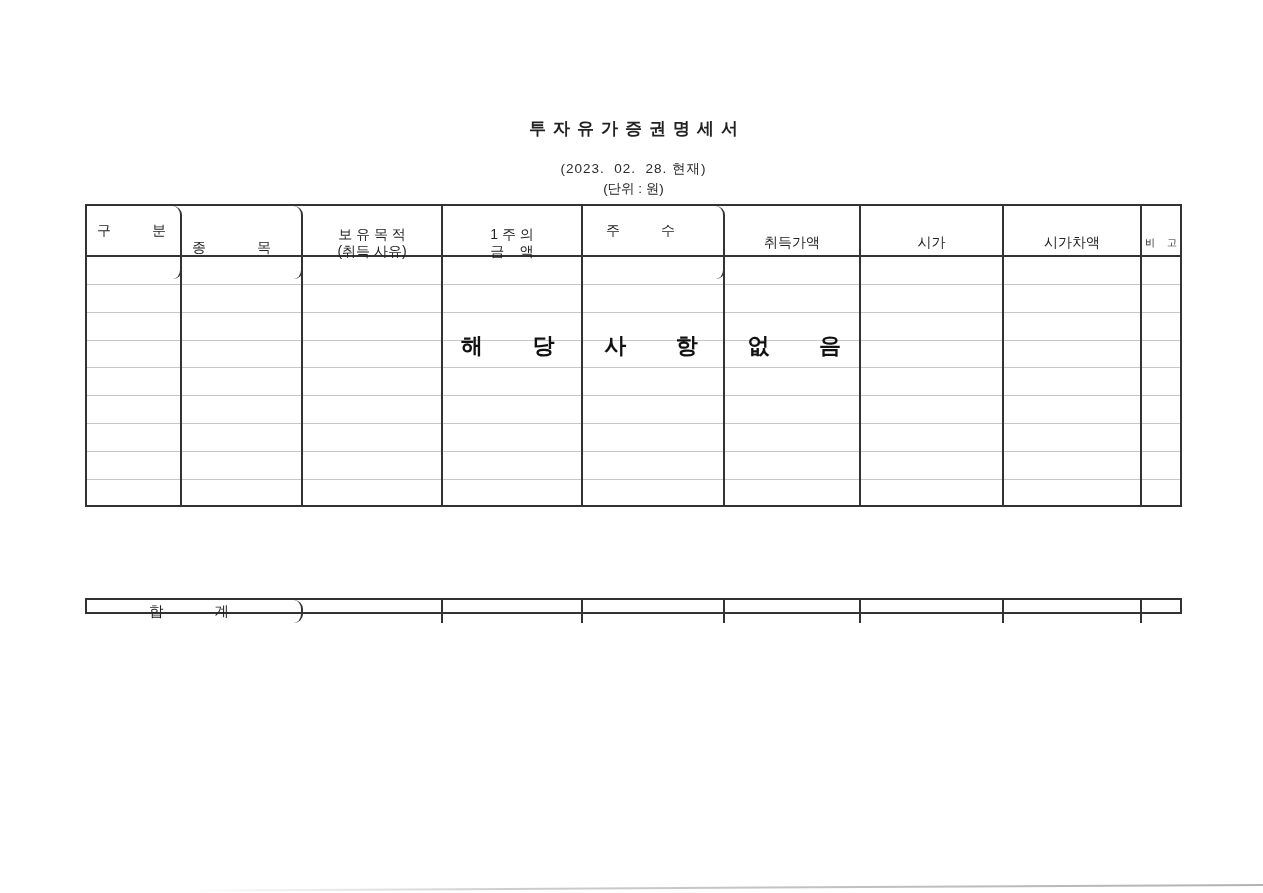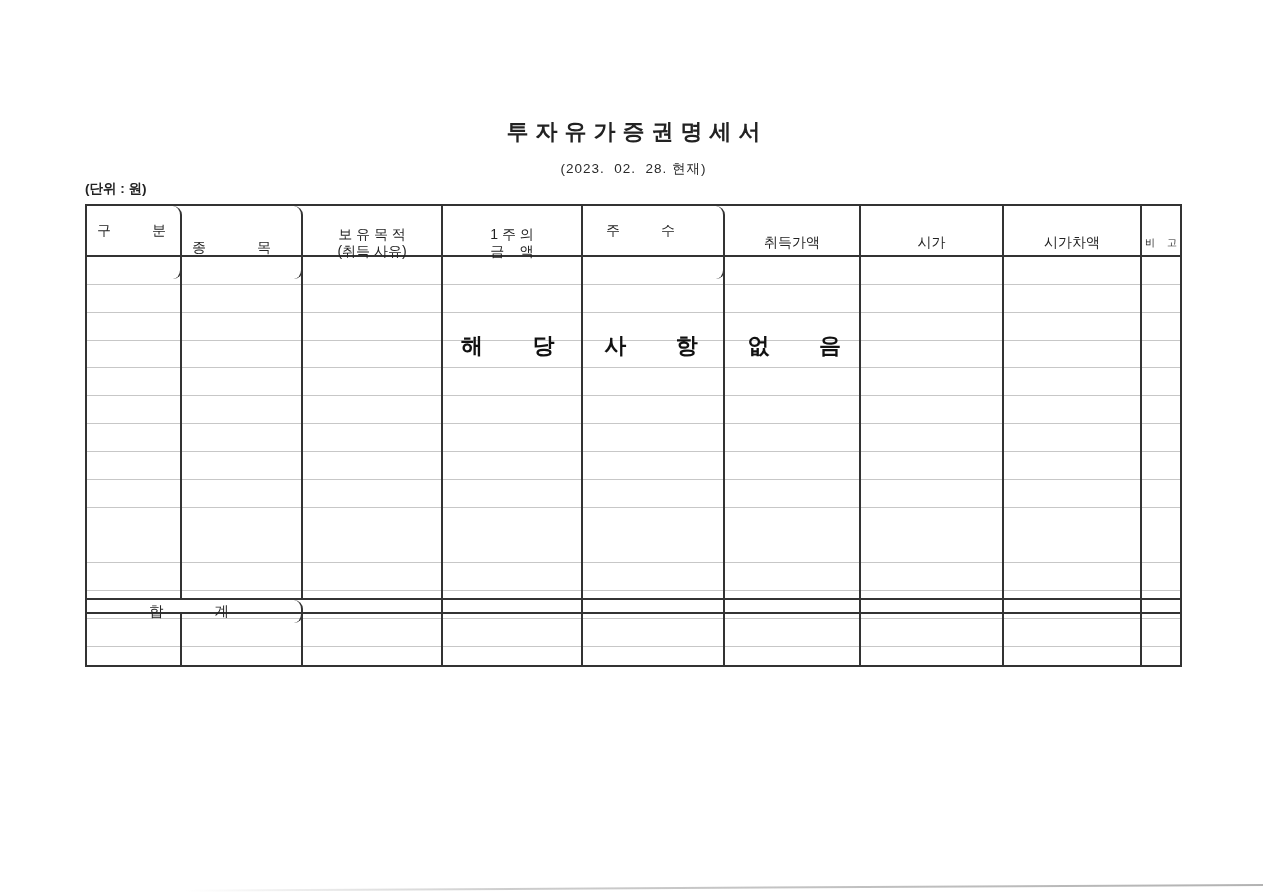--- a/index.html
+++ b/index.html
@@ -7,31 +7,31 @@
   body {
     width: 1263px; height: 893px;
     position: relative; overflow: hidden;
     font-family: "Liberation Sans", "DejaVu Sans", sans-serif;
     color: #1b1b1b;
   }
 
   
   .doc-title {
     position: absolute; top: 117px; left: 85px; width: 1097px;
-    text-align: center; font-size: 22px; font-weight: 700;
+    text-align: center; font-size: 17px; font-weight: 700;
     letter-spacing: 7px; padding-left: 7px; color: #222;
   }
   .doc-subtitle {
     position: absolute; top: 160px; left: 85px; width: 1097px;
     text-align: center; font-size: 13.5px; letter-spacing: 1px;
     white-space: pre; color: #2a2a2a;
   }
   .unit-label {
     position: absolute; top: 180px; left: 85px; width: 1097px;
-    text-align: left; font-size: 13.5px; color: #222; font-weight: bold;
+    text-align: center; font-size: 13.5px; color: #222;
   }
 
   
   .maintable {
     position: absolute; top: 204px; left: 85px; width: 1097px;
     border: 2px solid #333; background: #fff;
   }
   .thead {
     display: grid;
     grid-template-columns: 95px 121px 140px 140px 142px 136px 143px 138px 1fr;
@@ -50,21 +50,21 @@
     white-space: normal;
     border-radius: 9px;
   }
   .th.spread { line-height: 49px; }
   .p-gubun   { padding: 0 14px 0 10px; }
   .p-jongmok { padding: 17px 30px 0 10px; }
   .p-jusu    { padding: 0 48px 0 23px; }
   .p-bigo    { padding: 12px 3px; font-size: 10px; }
 
   .tbody {
-    position: relative; height: 408px;
+    position: relative; height: 248px;
     background-image: repeating-linear-gradient(
       to bottom,
       rgba(0,0,0,0) 0px, rgba(0,0,0,0) 26.9px,
       #c7c7c7 26.9px, #c7c7c7 27.85px);
   }
   .vgrid {
     position: absolute; inset: 0;
     display: grid;
     grid-template-columns: 95px 121px 140px 140px 142px 136px 143px 138px 1fr;
   }

